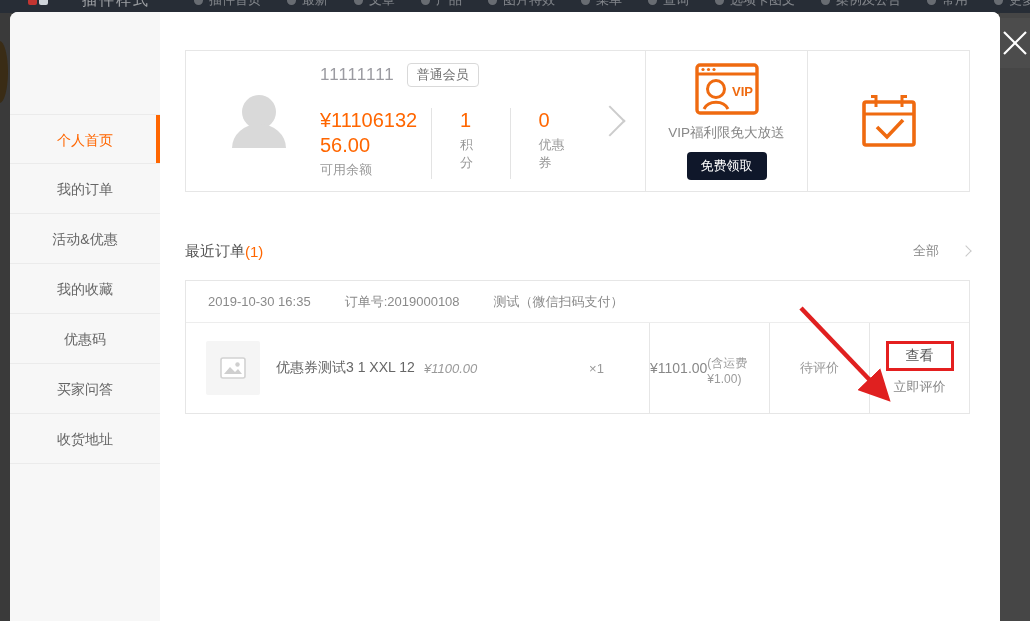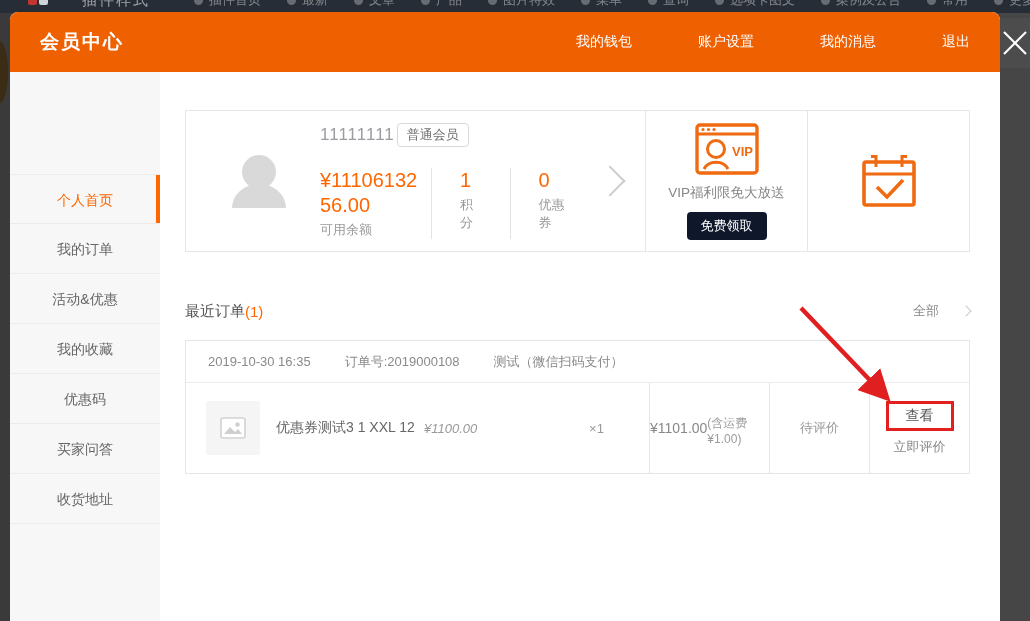--- a/index.html
+++ b/index.html
@@ -40,21 +40,21 @@
   .side-item.active { color:#ff6600; }
   .side-item.active::after { content:""; position:absolute; right:0; top:0; bottom:0; width:4px; background:#ff6600; }
 
   
   .content { flex:1; padding:38px 30px 0 25px; position:relative; background:#fff; }
 
   .cards { display:flex; border:1px solid #e6e6e6; height:142px; }
   .user-card { width:460px; flex:none; border-right:1px solid #e6e6e6; display:flex; align-items:center; padding-left:38px; }
   .avatar { flex:none; }
   .info { margin-left:26px; }
-  .user-line { display:flex; align-items:center; gap:2px; margin-bottom:21px;text-align:center; }
+  .user-line { display:flex; align-items:center; gap:12px; margin-bottom:21px;text-align:center; }
   .username { font-size:17px; color:#9b9ba1; letter-spacing:1px; }
   .level-badge { font-size:13px; color:#6f6f6f; border:1px solid #d9d9d9; border-radius:4px; padding:2px 9px; }
   .stats { display:flex; align-items:stretch; }
   .stat { display:flex; flex-direction:column; justify-content:flex-start; }
   .stat.balance { width:112px; padding-right:14px; border-right:1px solid #e3e3e3; }
   .stat.mid { padding:0 28px; border-right:1px solid #e3e3e3; }
   .stat.last { padding:0 28px; }
   .stat-value { color:#ff6600; font-size:20px; line-height:1.25; }
   .stat.balance .stat-value { word-break:break-all; width:100px; }
   .stat-label { margin-top:3px; font-size:13px; color:#999; }
@@ -153,29 +153,20 @@
   </div>
 <div class="right-strip"></div>
 <div class="close-btn">
   <svg width="28" height="28" viewBox="0 0 28 28">
     <line x1="3" y1="3" x2="25" y2="25" stroke="#ffffff" stroke-width="2.2"></line>
     <line x1="25" y1="3" x2="3" y2="25" stroke="#ffffff" stroke-width="2.2"></line>
   </svg>
 </div>
 
 <div class="modal">
-  <div class="modal-header">
-    <div class="modal-title">会员中心</div>
-    <div class="header-nav">
-      <span class="nav-item">我的钱包</span>
-      <span class="nav-item">账户设置</span>
-      <span class="nav-item">我的消息</span>
-      <span class="nav-item">退出</span>
-    </div>
-  </div>
 
   <div class="modal-body">
     <div class="sidebar">
       <div class="side-item active">个人首页</div>
       <div class="side-item">我的订单</div>
       <div class="side-item">活动&amp;优惠</div>
       <div class="side-item">我的收藏</div>
       <div class="side-item">优惠码</div>
       <div class="side-item">买家问答</div>
       <div class="side-item">收货地址</div>

